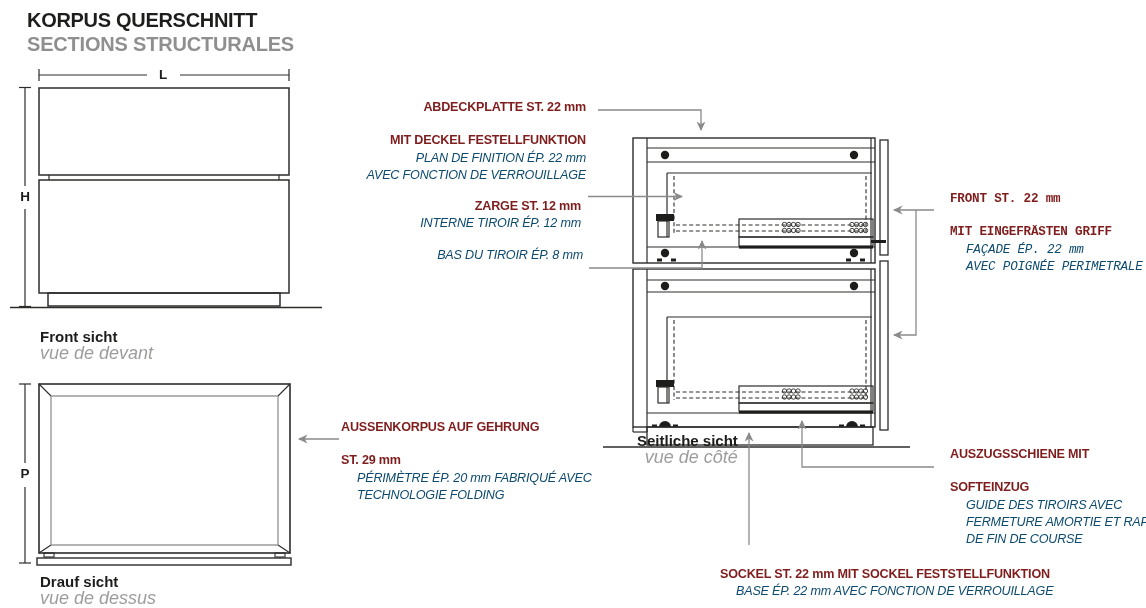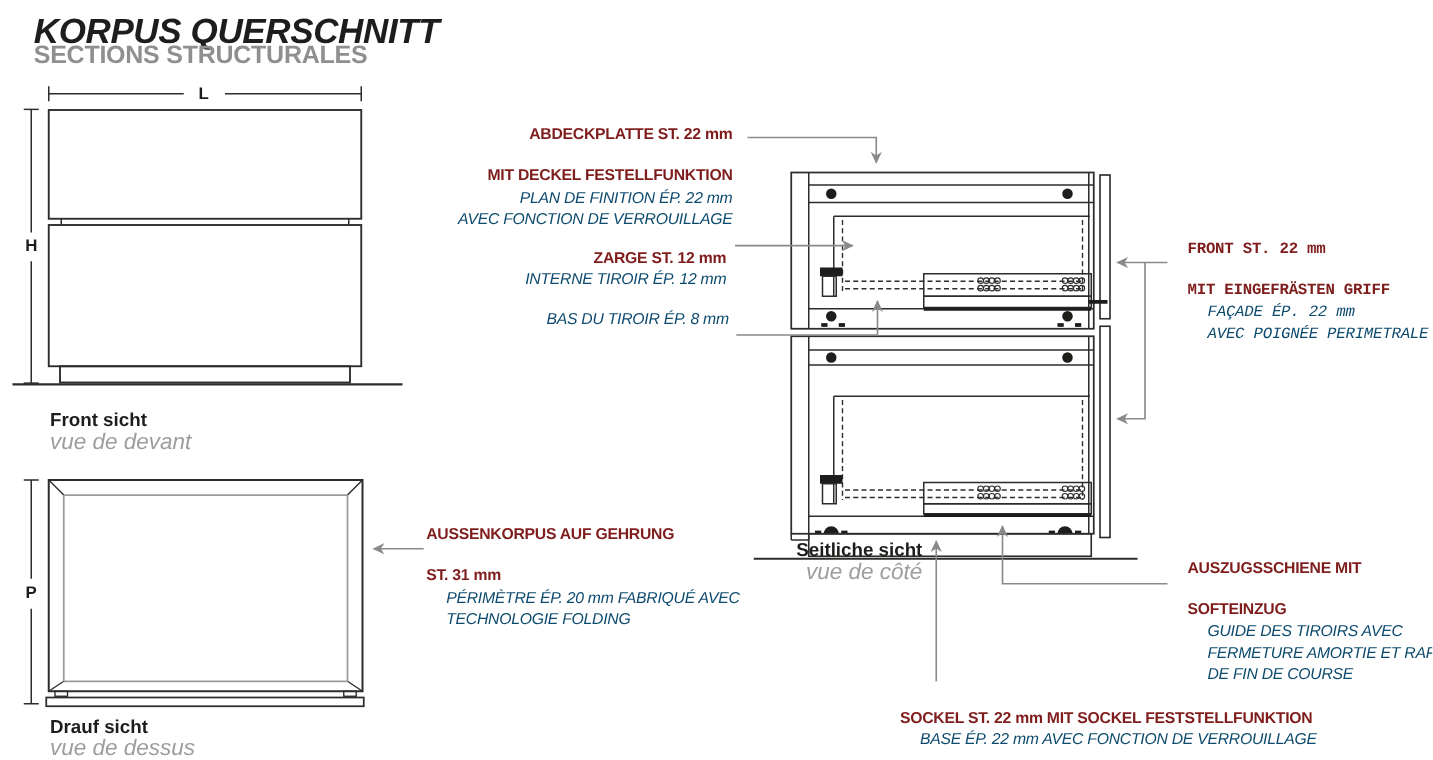--- a/index.html
+++ b/index.html
@@ -3,21 +3,21 @@
 <meta charset="utf-8">
 <style>
   html,body{margin:0;padding:0;background:#fff;}
   #canvas{
     position:relative;width:1146px;height:608px;background:#ffffff;overflow:hidden;
     font-family:"Liberation Sans",sans-serif;color:#1d1d1b;
   }
   .abs{position:absolute;}
   svg{position:absolute;left:0;top:0;}
   
-  .main-title{font-size:28px;font-weight:800;letter-spacing:-0.3px;color:#1d1d1b;font-style:italic;}
+  .main-title{font-size:20px;font-weight:800;letter-spacing:-0.3px;color:#1d1d1b;}
   .main-subtitle{font-size:20px;font-weight:700;color:#8f8f8f;letter-spacing:-0.2px;}
   
   .callout{line-height:17.3px;font-size:12.6px;letter-spacing:-0.2px;white-space:nowrap;}
   .callout .de{font-weight:700;color:#7f1d1d;margin-top:16px;}
   .callout .fr{font-style:italic;color:#0c4a6e;font-weight:400;margin-left:16px;}
   .callout p{margin:0;}
   .align-r{text-align:right;}
   
   .view-caption .name{font-size:15px;font-weight:700;color:#1d1d1b;line-height:17px;}
   .view-caption .name-fr{font-size:18px;font-style:italic;color:#9d9d9c;line-height:16px;}
@@ -277,18 +277,18 @@
     <p class="fr">DE FIN DE COURSE</p>
   </div>
 
   <div class="abs callout" style="left:720px;top:550px;">
     <p class="de">SOCKEL ST. 22 mm MIT SOCKEL FESTSTELLFUNKTION</p>
     <p class="fr">BASE ÉP. 22 mm AVEC FONCTION DE VERROUILLAGE</p>
   </div>
 
   <div class="abs callout" style="left:341px;top:403px;">
     <p class="de">AUSSENKORPUS AUF GEHRUNG</p>
-    <p class="de">ST. 31 mm</p>
+    <p class="de">ST. 29 mm</p>
     <p class="fr">PÉRIMÈTRE ÉP. 20 mm FABRIQUÉ AVEC</p>
     <p class="fr">TECHNOLOGIE FOLDING</p>
   </div>
 
 </div>
 
 </body></html>

